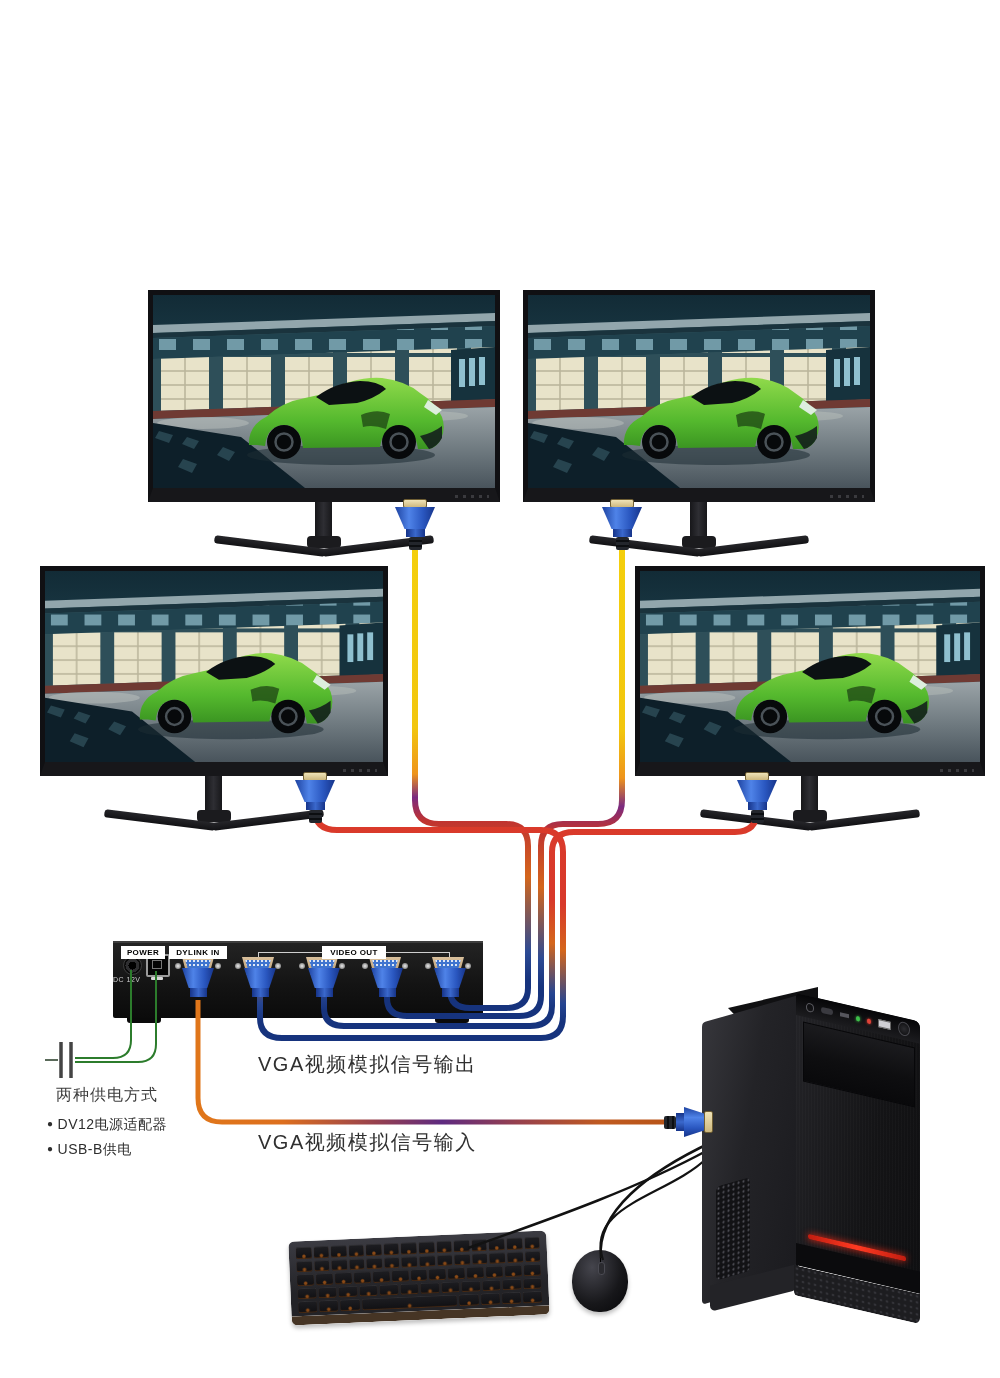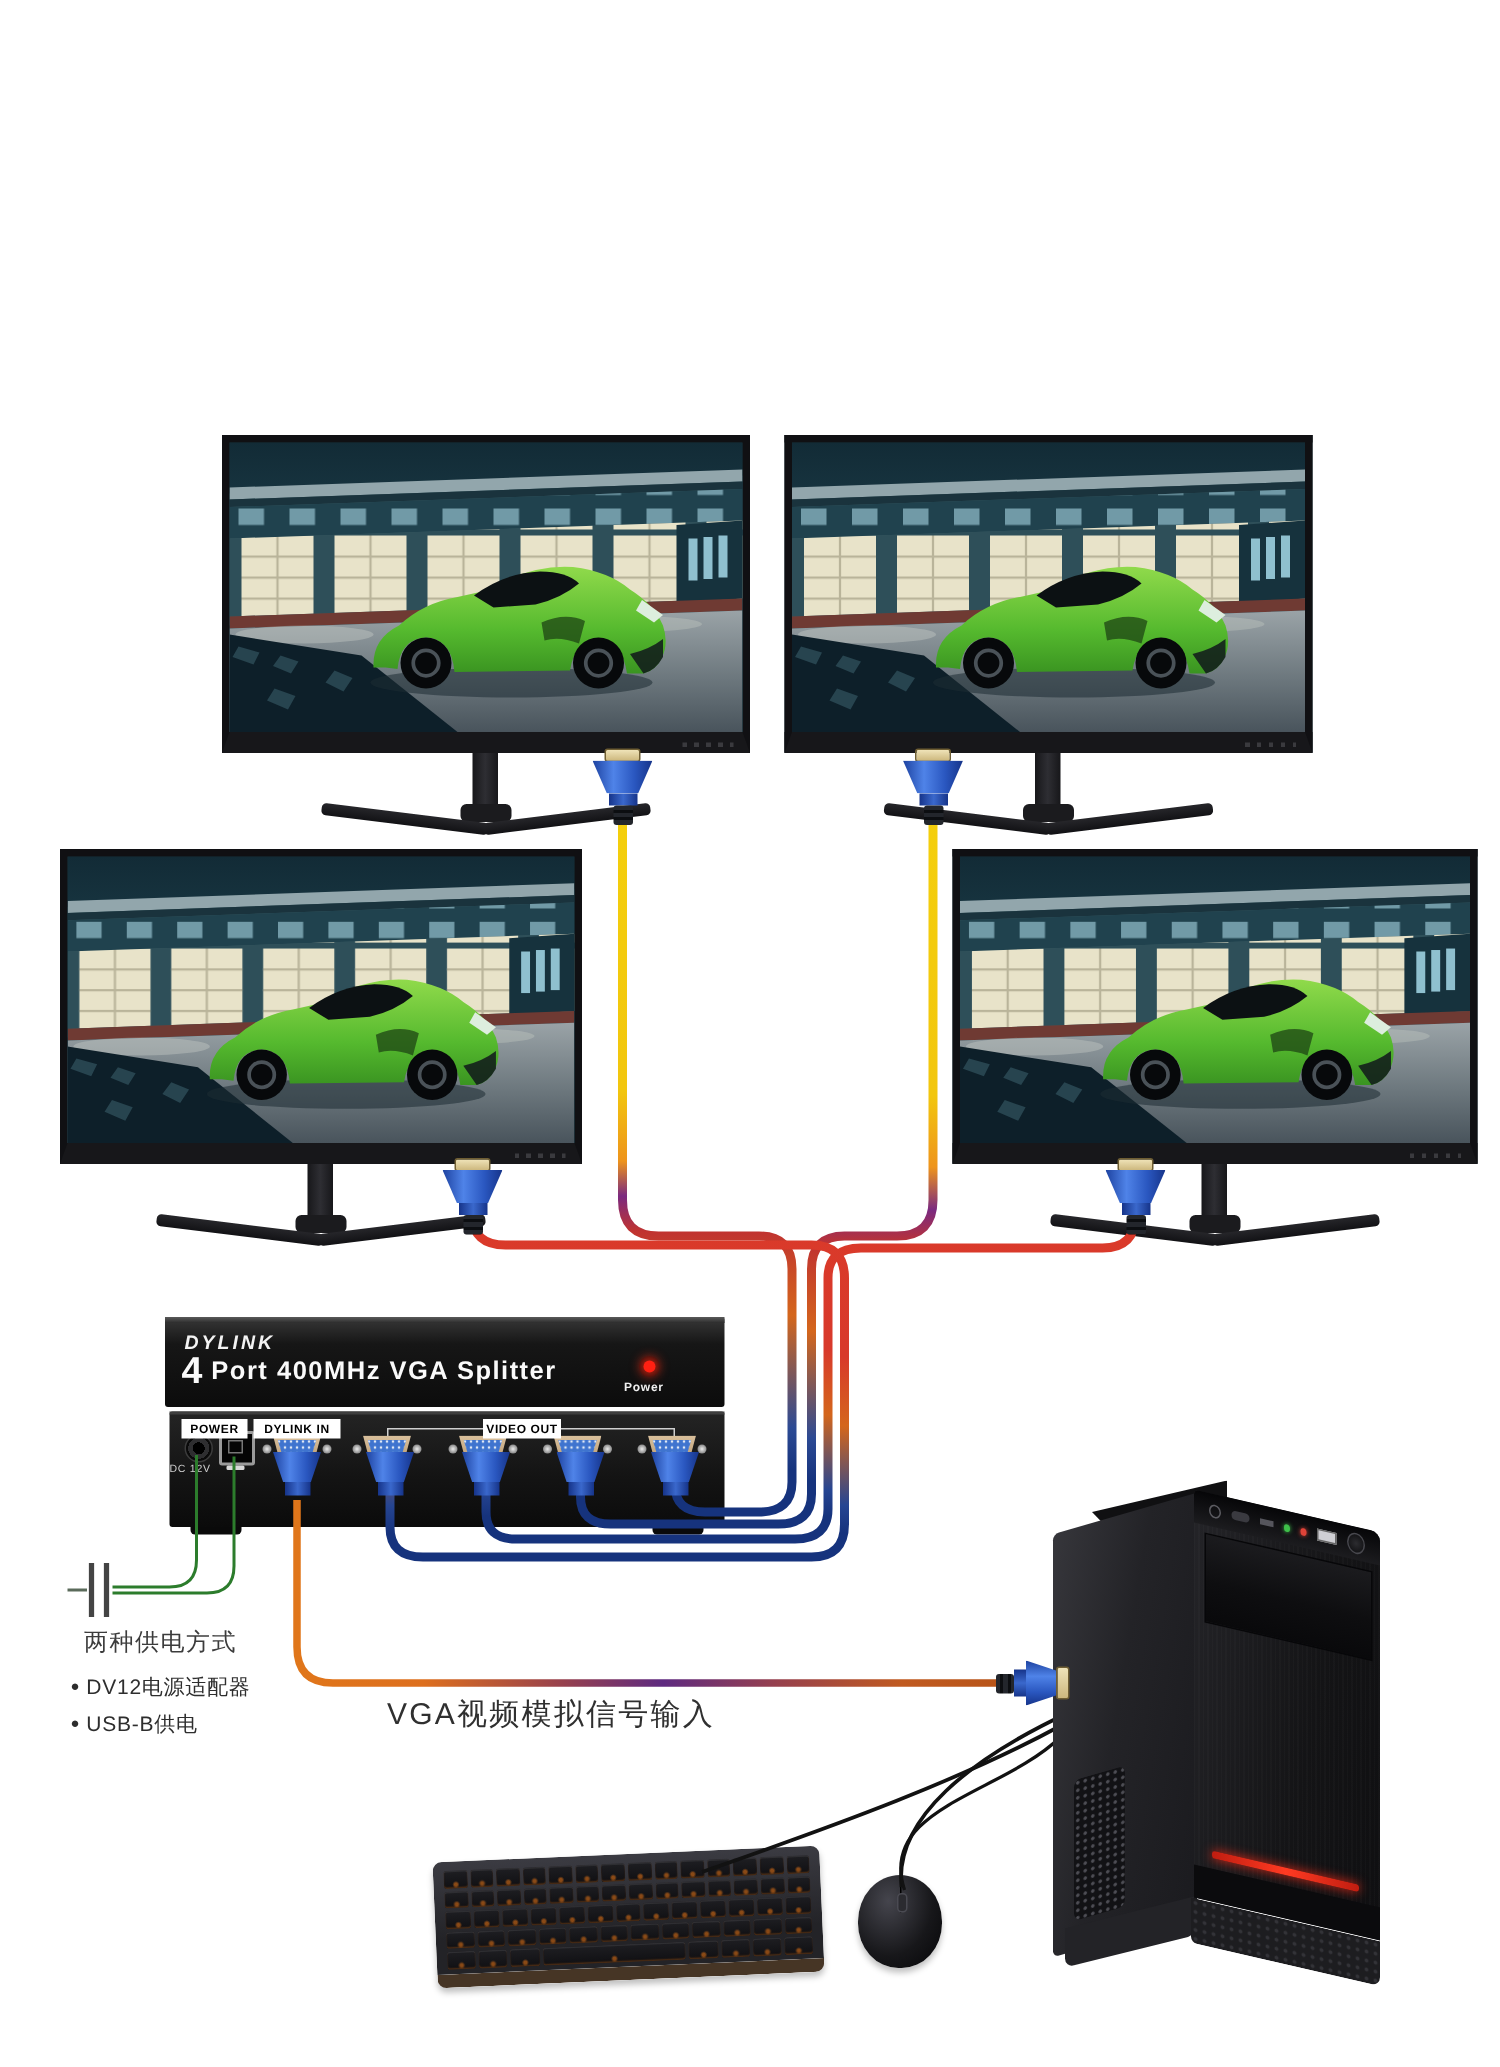--- a/index.html
+++ b/index.html
@@ -352,39 +352,31 @@
       <div class="grip"></div>
   </div>
 
   <div class="vga-plug horiz abs" style="left:664px;top:1106px">
     <div class="grip"></div>
       <div class="neck"></div>
       <div class="shell"></div>
       <div class="pins-face"></div>
   </div>
 
-  <div id="splitter-front" class="abs">
-    <div id="splitter-brand" class="abs">DYLINK</div>
-    <div id="splitter-model" class="abs">
-      <span class="num">4</span><span class="rest">Port 400MHz VGA Splitter</span>
-    </div>
-    <div id="power-led" class="abs"></div>
-    <div id="power-led-label" class="abs">Power</div>
-  </div>
 
   <div id="splitter-rear" class="abs">
     <div class="panel-label" style="left:8px;top:5px;width:44px">POWER</div>
     <div class="dc-jack"></div>
     <div class="dc-label">DC 12V</div>
     <div class="usb-b"></div>
     <div class="usb-glyph"></div>
 
     <div class="panel-label" style="left:56px;top:5px;width:58px">DYLINK IN</div>
     <div id="bracket">
-      <div class="panel-label" style="left:63px;top:-7px;width:52px">VIDEO OUT</div>
+      <div class="panel-label" style="left:63px;top:-7px;width:64px">VIDEO OUT</div>
     </div>
 
     <div class="vga-port" style="left:62px">
         <span class="screw"></span>
         <span class="dsub">
           <span class="pins"></span>
         </span>
         <span class="screw"></span>
       </div>
     <div class="vga-port" style="left:122px">
@@ -442,20 +434,21 @@
     </div>
 
   <div class="note-title abs">两种供电方式</div>
   <div class="note-item abs" style="left:47px;top:1116px">
     <span class="bullet">●</span><span>DV12电源适配器</span>
   </div>
   <div class="note-item abs" style="left:47px;top:1141px">
     <span class="bullet">●</span><span>USB-B供电</span>
   </div>
 
+  <div class="flow-label abs" style="left:258px;top:1051px">VGA视频模拟信号输出</div>
   <div class="flow-label abs" style="left:258px;top:1129px">VGA视频模拟信号输入</div>
 
   <div id="pc" class="abs">
     <div class="pc-topwedge"></div>
     <div class="pc-side">
       <div class="pc-vent"></div>
     </div>
     <div class="pc-base-side"></div>
     <div class="pc-front">
       <div class="pc-io">

